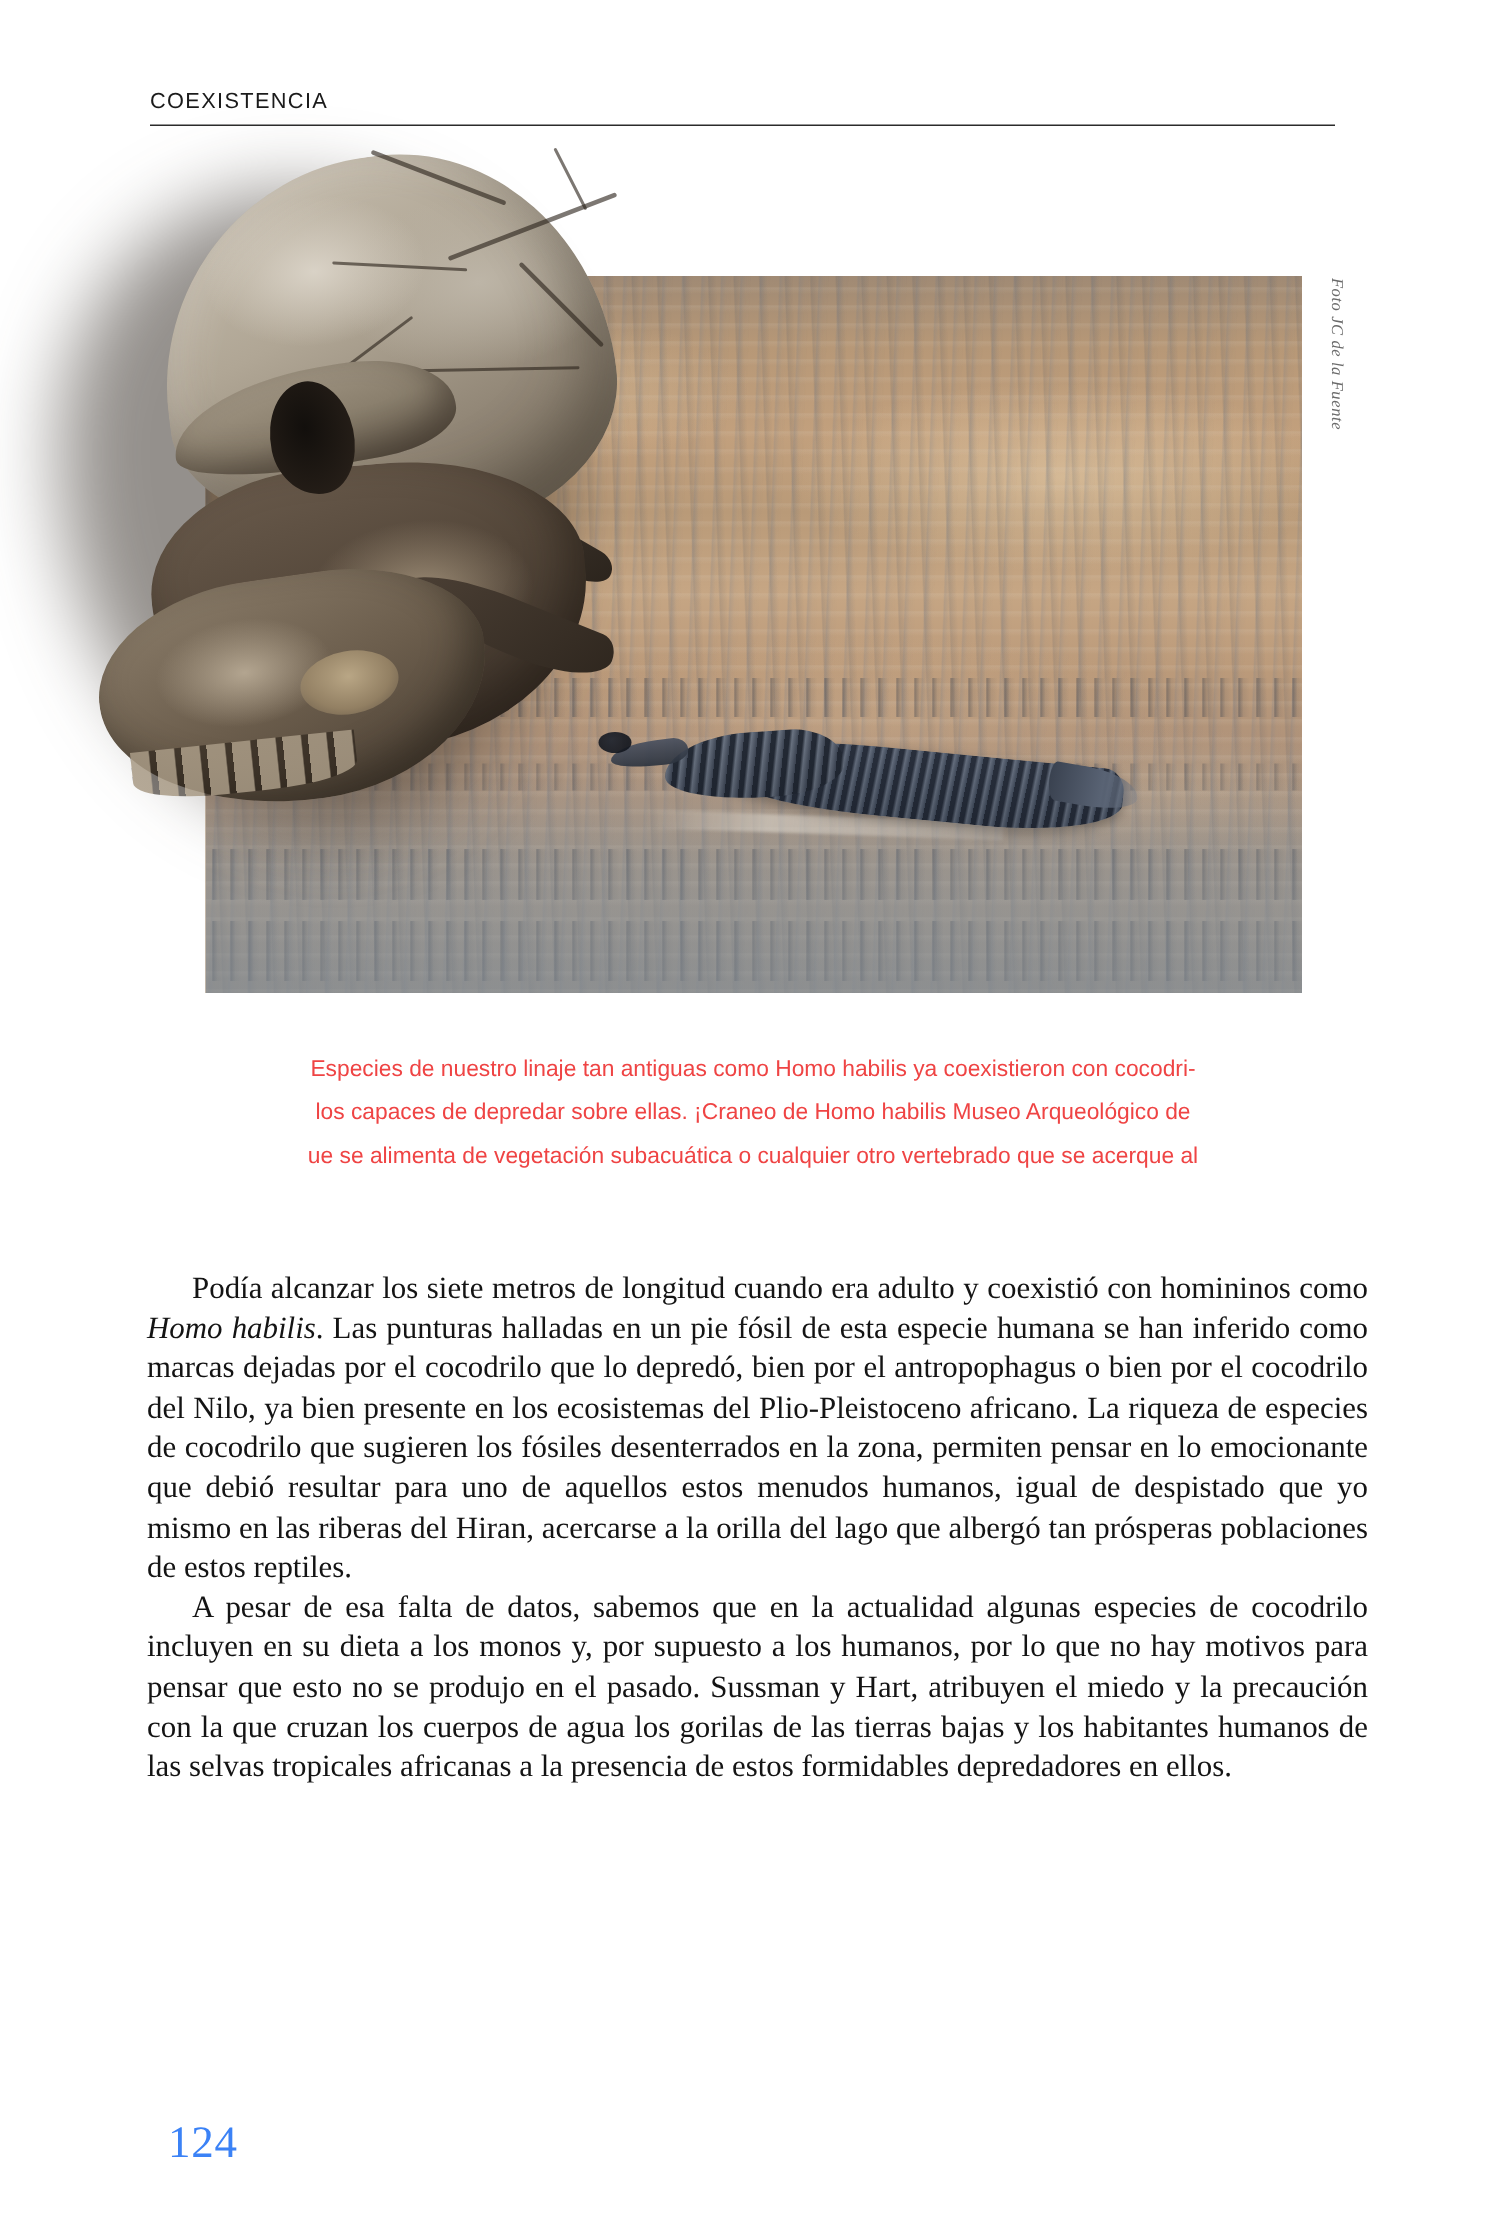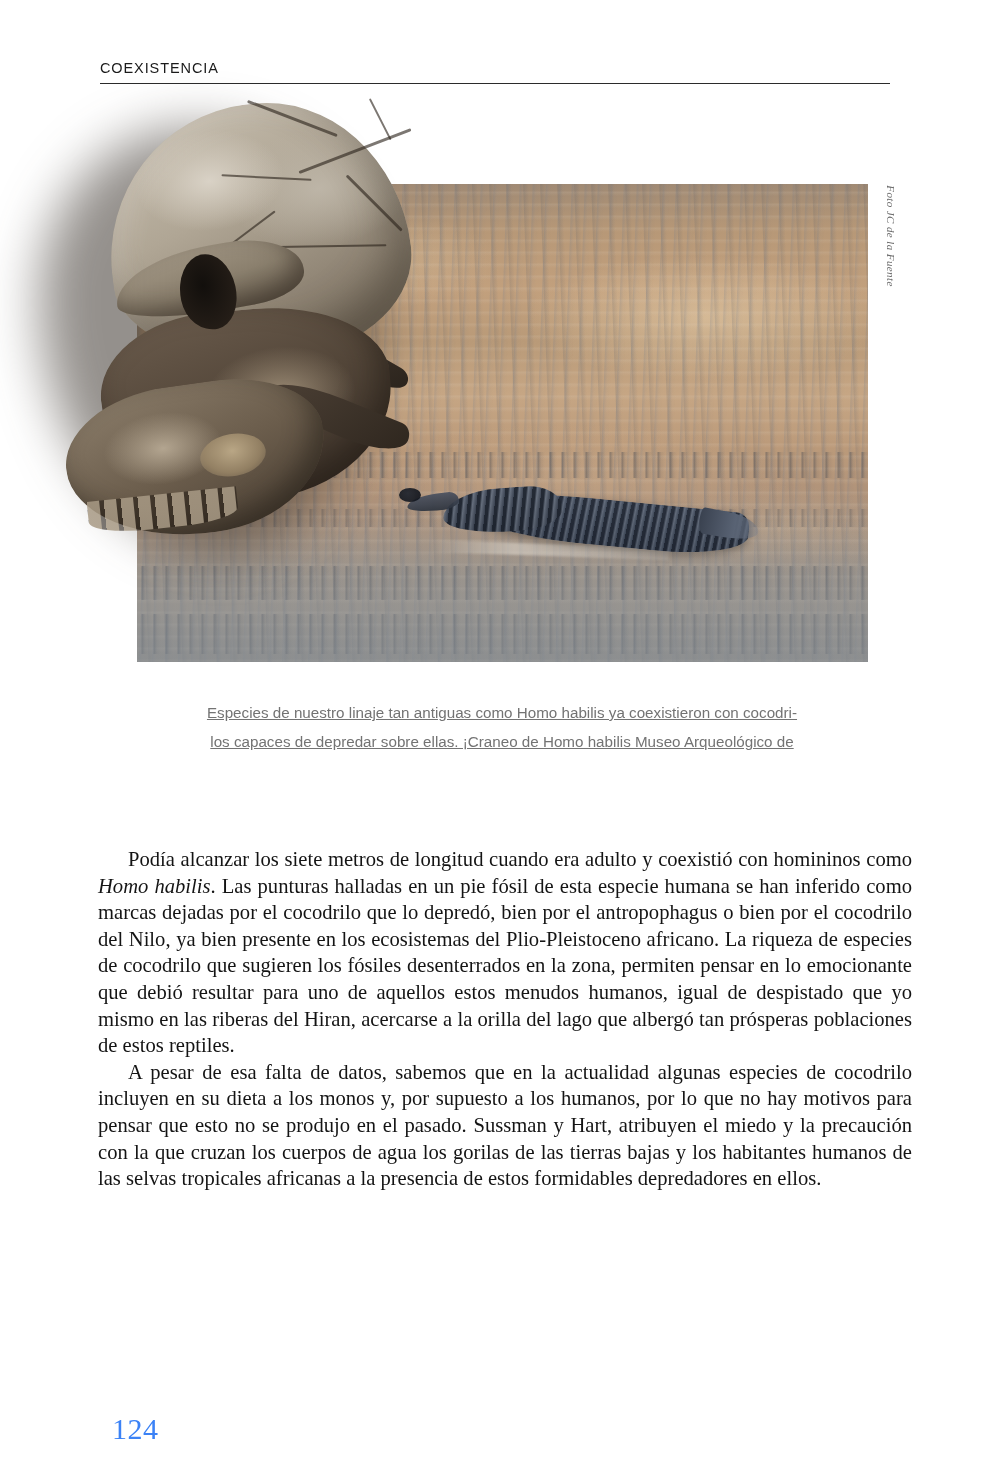--- a/index.html
+++ b/index.html
@@ -378,22 +378,21 @@
   
   .caption {
     position: absolute;
     left: 140px;
     top: 698px;
     width: 724px;
     text-align: center;
     font-family: "Liberation Sans", "DejaVu Sans", sans-serif;
     font-size: 15.2px;
     line-height: 29px;
-    color: #737373;
-    text-decoration: underline;
+    color: #ef4444;
   }
   .caption span { display: block; }
 
   
   .body-copy {
     position: absolute;
     left: 98px;
     top: 846px;
     width: 814px;
     font-family: "Liberation Serif", "DejaVu Serif", serif;
@@ -471,20 +470,21 @@
     <div class="teeth-row"></div>
   </div>
 
   <div class="photo-credit">
     <span>Foto JC de la Fuente</span>
   </div>
 
   <div class="caption">
     <span>Especies de nuestro linaje tan antiguas como Homo habilis ya coexistieron con cocodri-</span>
     <span>los capaces de depredar sobre ellas. ¡Craneo de Homo habilis Museo Arqueológico de</span>
+    <span>ue se alimenta de vegetación subacuática o cualquier otro vertebrado que se acerque al</span>
   </div>
 </div>
 
 <div class="body-copy">
   <p><span>Podía alcanzar los siete metros de longitud cuando era adulto y coexistió con homininos como </span><i>Homo habilis</i><span>. Las punturas halladas en un pie fósil de esta especie humana se han inferido como marcas dejadas por el cocodrilo que lo depredó, bien por el antropophagus o bien por el cocodrilo del Nilo, ya bien presente en los ecosistemas del Plio-Pleistoceno africano. La riqueza de especies de cocodrilo que sugieren los fósiles desenterrados en la zona, permiten pensar en lo emocionante que debió resultar para uno de aquellos estos menudos humanos, igual de despistado que yo mismo en las riberas del Hiran, acercarse a la orilla del lago que albergó tan prósperas poblaciones de estos reptiles.</span></p>
   <p>A pesar de esa falta de datos, sabemos que en la actualidad algunas especies de cocodrilo incluyen en su dieta a los monos y, por supuesto a los humanos, por lo que no hay motivos para pensar que esto no se produjo en el pasado. Sussman y Hart, atribuyen el miedo y la precaución con la que cruzan los cuerpos de agua los gorilas de las tierras bajas y los habitantes humanos de las selvas tropicales africanas a la presencia de estos formidables depredadores en ellos.</p>
 </div>
 
 <div class="folio">124</div>
 

